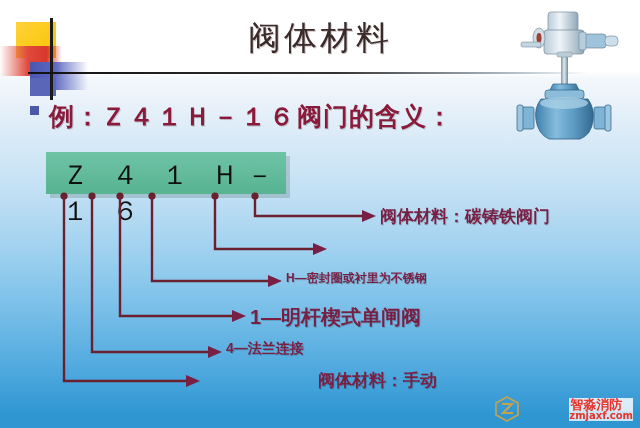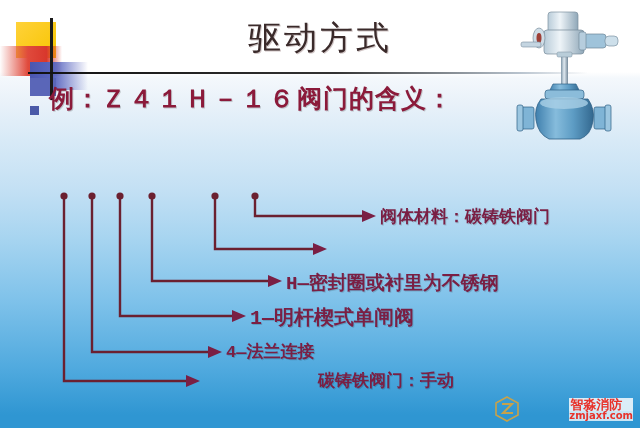--- a/index.html
+++ b/index.html
@@ -39,41 +39,41 @@
   
   .title{
     position:absolute;left:248px;top:16px;
     font-size:33px;color:#3a2a2a;letter-spacing:3px;
     font-family:"DejaVu Serif",serif;font-weight:400;
     text-shadow:1px 1px 0 rgba(120,90,90,.35);
   }
   
   .valve{position:absolute;left:505px;top:2px;width:128px;height:140px;}
   
-  .exline{position:absolute;left:30px;top:82px;display:flex;align-items:flex-end;}
+  .exline{position:absolute;left:30px;top:100px;display:flex;align-items:flex-start;}
   .bullet{width:9px;height:9px;background:#4b5aa8;margin-right:10px;margin-top:6px;}
   .extext{font-size:25px;font-weight:bold;color:#8b1a3a;letter-spacing:1px;
     font-family:"DejaVu Serif",serif;text-shadow:1px 1px 0 rgba(0,0,0,.18);}
   .extext .code{font-family:"Liberation Serif",serif;letter-spacing:3px;}
   
   .codebox{
     position:absolute;left:46px;top:152px;width:240px;height:42px;
     background:linear-gradient(to bottom,#6fc3a6,#57b392);
     box-shadow:4px 4px 0 rgba(60,90,80,.22);
   }
   .codebox .txt{
     position:absolute;left:16px;top:5px;
     font-size:27px;color:#101010;letter-spacing:8px;
     font-family:"Liberation Serif",serif;
   }
   
   .leader{position:absolute;left:0;top:0;width:640px;height:428px;pointer-events:none;}
   
   .ann{position:absolute;font-weight:bold;color:#7a1f44;letter-spacing:0px;
-    font-family:Liberation Mono, monospace;text-shadow:1px 1px 0 rgba(0,0,0,.15);}
+    font-family:Liberation Sans, sans-serif;text-shadow:1px 1px 0 rgba(0,0,0,.15);}
   .ann sup{font-size:.62em;vertical-align:super;}
   
   .wm{position:absolute;right:7px;bottom:6px;display:flex;align-items:center;}
   .wm .mark{width:26px;height:26px;margin-right:3px;}
   .wm .txtblk{line-height:1;margin-left:46px;}
   .wm .cn{font-size:13px;font-weight:bold;color:#e8322a;
     font-family:"DejaVu Sans",sans-serif;
     background:rgba(255,255,255,.82);padding:0 1px;letter-spacing:0px;}
   .wm .en{font-size:10px;font-weight:bold;color:#e8322a;
     font-family:"DejaVu Sans",sans-serif;
@@ -86,21 +86,21 @@
 
   <div class="deco">
     <div class="yellow"></div>
     <div class="redgrad"></div>
     <div class="bluegrad"></div>
     <div class="bluesq"></div>
     <div class="vline"></div>
   </div>
   <div class="rule"></div>
 
-  <div class="title">驱动方式</div>
+  <div class="title">阀体材料</div>
 
   <svg class="valve" viewBox="0 0 128 140">
     <defs>
       <linearGradient id="bodyg" x1="0" y1="0" x2="1" y2="0">
         <stop offset="0" stop-color="#3f7fad"></stop>
           <stop offset=".35" stop-color="#86bcdc"></stop>
         <stop offset=".65" stop-color="#5d9cc4"></stop>
           <stop offset="1" stop-color="#33688f"></stop>
       </linearGradient>
       <linearGradient id="actg" x1="0" y1="0" x2="1" y2="0">
@@ -139,20 +139,23 @@
     <rect x="12" y="103" width="6" height="26" rx="2" fill="#9cc6e0" stroke="#2d5f85" stroke-width=".7"></rect>
     <rect x="89" y="105" width="13" height="22" rx="2" fill="#7fb4d6" stroke="#2d5f85" stroke-width=".7"></rect>
     <rect x="100" y="103" width="6" height="26" rx="2" fill="#9cc6e0" stroke="#2d5f85" stroke-width=".7"></rect>
   </svg>
 
   <div class="exline">
     <span class="bullet"></span>
     <span class="extext"><span>例：</span><span class="code">Ｚ４１Ｈ－１６</span><span>阀门的含义：</span></span>
   </div>
 
+  <div class="codebox">
+    <span class="txt">Ｚ ４ １ Ｈ－１ ６</span>
+  </div>
 
   <svg class="leader">
     <g fill="none" stroke="#6b2030" stroke-width="2.4">
 
       <path d="M64 196 V381 H186"></path>
 
       <path d="M92 196 V352 H208"></path>
 
       <path d="M120 196 V316 H232"></path>
 
@@ -178,28 +181,28 @@
       <polygon points="268,275 282,281 268,287"></polygon>
       <polygon points="232,310 246,316 232,322"></polygon>
       <polygon points="208,346 222,352 208,358"></polygon>
       <polygon points="186,375 200,381 186,387"></polygon>
     </g>
   </svg>
 
   <div class="ann" style="left:380px;top:205px;font-size:17px;">阀体材料：碳铸铁阀门</div>
 
 
-  <div class="ann" style="left:286px;top:270px;font-size:19px;">H—密封圈或衬里为不锈钢</div>
+  <div class="ann" style="left:286px;top:270px;font-size:12px;">H—密封圈或衬里为不锈钢</div>
 
   <div class="ann" style="left:250px;top:304px;font-size:20px;">1—明杆楔式单闸阀</div>
 
-  <div class="ann" style="left:226px;top:340px;font-size:17px;">4—法兰连接</div>
-
-
-  <div class="ann" style="left:318px;top:369px;font-size:17px;">碳铸铁阀门：手动</div>
+  <div class="ann" style="left:226px;top:340px;font-size:14px;">4—法兰连接</div>
+
+
+  <div class="ann" style="left:318px;top:369px;font-size:17px;">阀体材料：手动</div>
 
   <div class="wm">
     <svg class="mark" viewBox="0 0 26 26">
       <path d="M13 1 L24 7 V19 L13 25 L2 19 V7 Z" fill="none" stroke="#c8a24a" stroke-width="1.6"></path>
       <path d="M8 8 h10 l-9 9 h10" fill="none" stroke="#c8a24a" stroke-width="2"></path>
     </svg>
     <div class="txtblk">
       <div class="cn">智淼消防</div>
       <div class="en">zmjaxf.com</div>
     </div>

